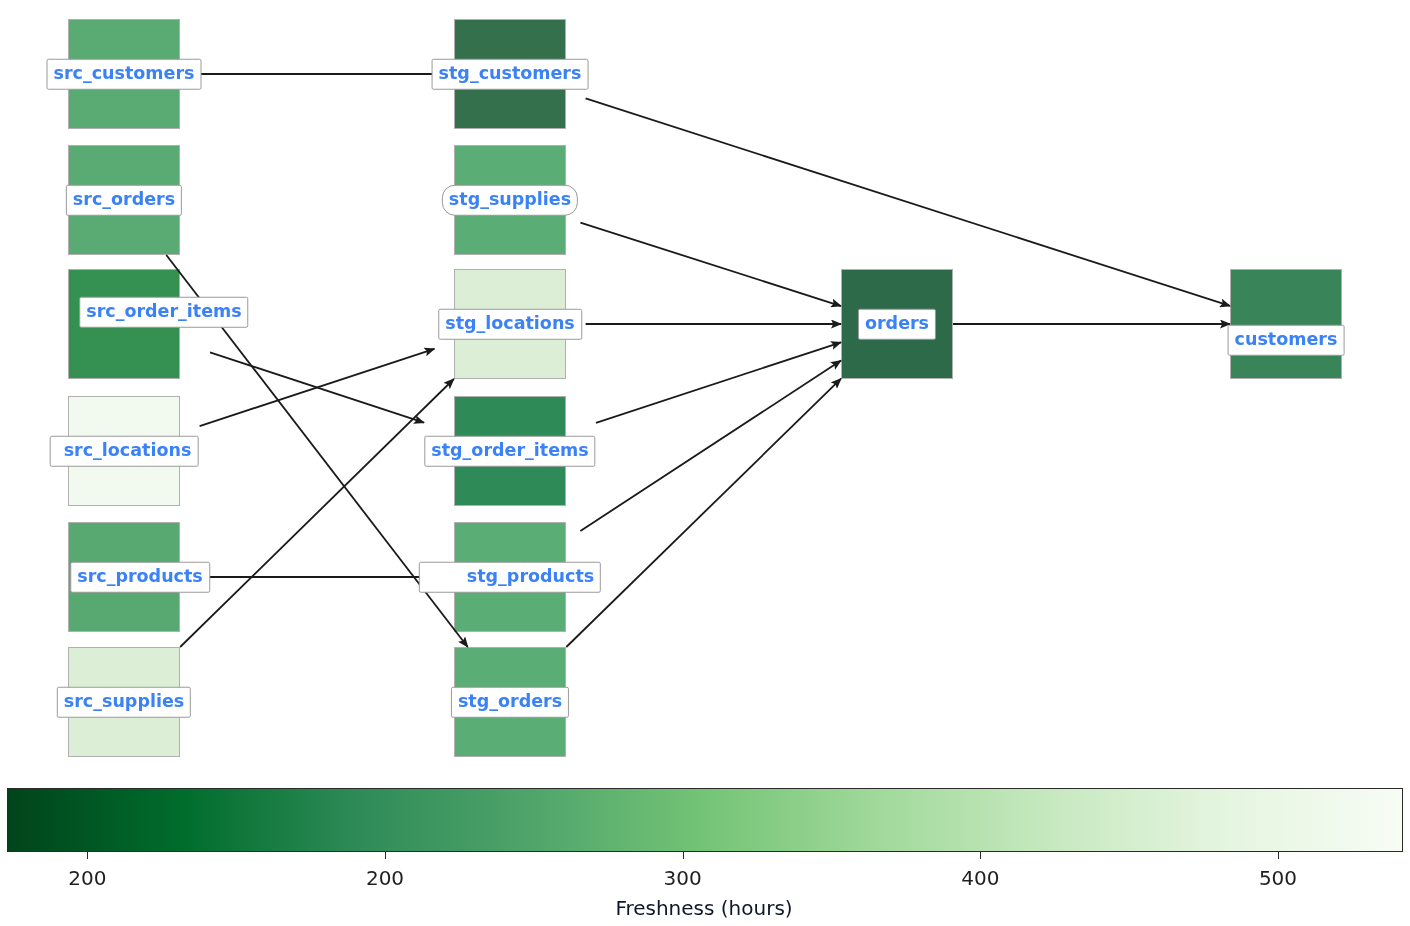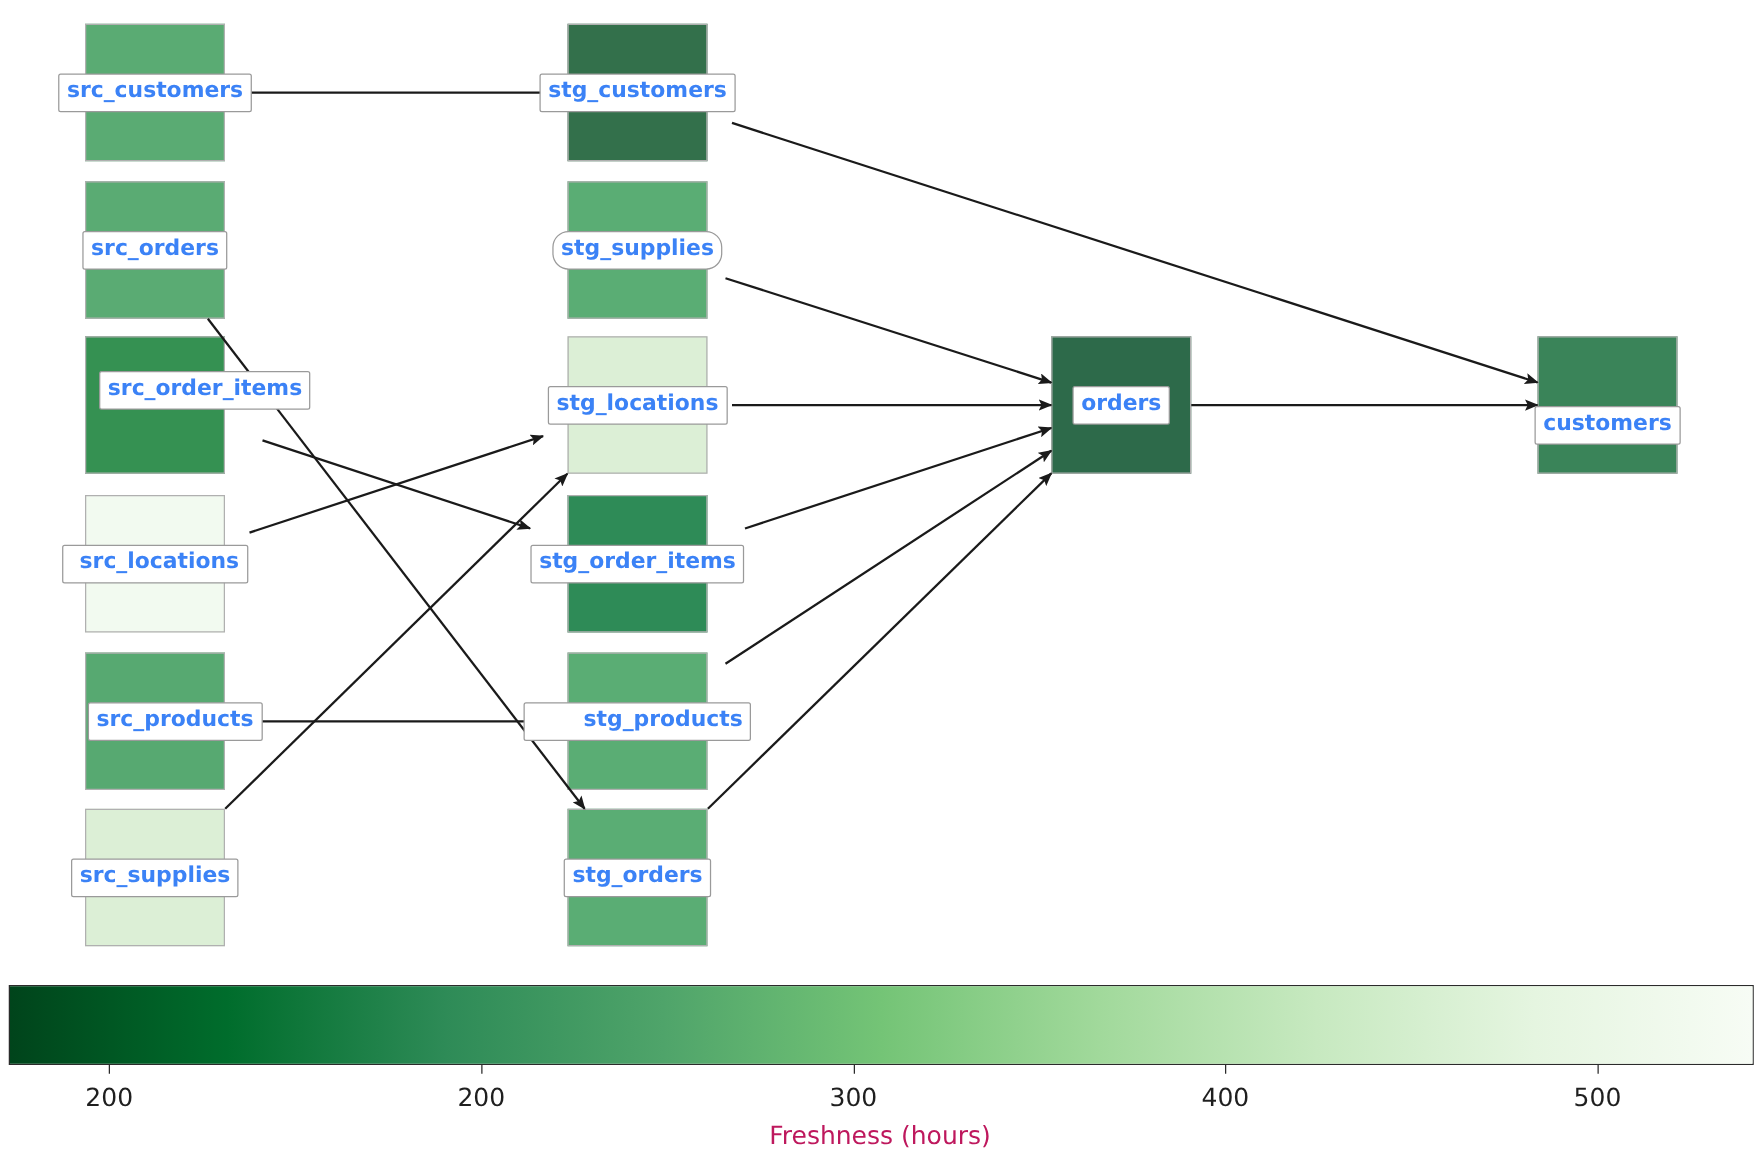--- a/index.html
+++ b/index.html
@@ -77,21 +77,21 @@
     color: #1f1f1f;
     white-space: nowrap;
   }
   #cb-axis-label {
     position: absolute;
     top: 896px;
     left: 704px;
     transform: translateX(-50%);
     font-family: "DejaVu Sans", sans-serif;
     font-size: 20px;
-    color: #be185d;
+    color: #0f172a;
     white-space: nowrap;
   }
 </style>
 </head>
 <body>
 
 <div id="canvas">
 
   <div id="node-boxes">
       <div class="node-box" style="left: 68px; top: 19px; width: 112px; height: 110px; background: rgb(90, 171, 115);"></div>

